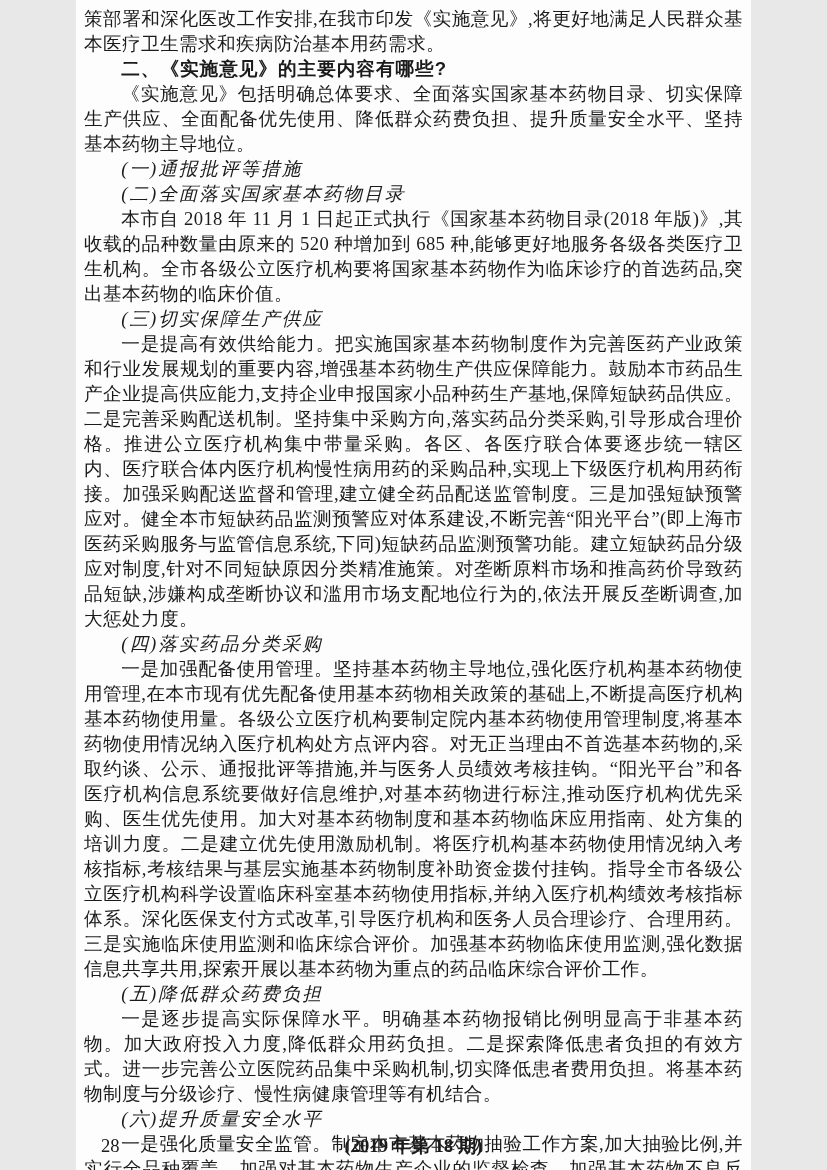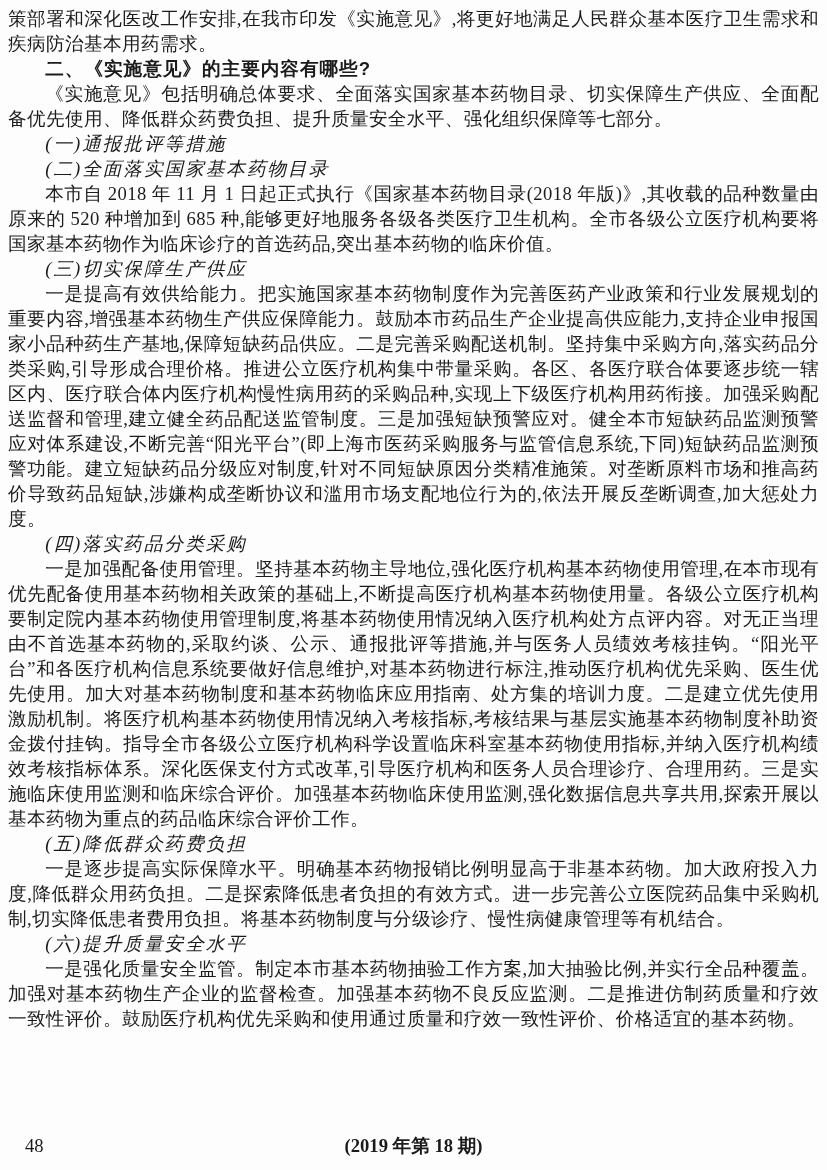--- a/index.html
+++ b/index.html
@@ -2,21 +2,21 @@
 <html><head>
 <meta charset="utf-8">
 <style>
   html, body {
     margin: 0;
     padding: 0;
     background: #e8e8e8;
   }
   .page {
     position: relative;
-    width: 827px;
+    width: 675px;
     height: 1170px;
     margin: 0 auto;
     background: #fdfdfd;
     color: #1b1b1b;
     font-family: "Liberation Serif", "DejaVu Serif", serif;
     overflow: hidden;
     box-sizing: border-box;
   }
   .content {
     padding: 6px 8px 0 8px;
@@ -68,30 +68,30 @@
     font-weight: bold;
   }
 </style>
 </head>
 <body>
 
 <div class="page">
   <div class="content">
     <p class="para-continuation">策部署和深化医改工作安排,在我市印发《实施意见》,将更好地满足人民群众基本医疗卫生需求和疾病防治基本用药需求。</p>
     <p class="para-question">二、《实施意见》的主要内容有哪些?</p>
-    <p class="para-body">《实施意见》包括明确总体要求、全面落实国家基本药物目录、切实保障生产供应、全面配备优先使用、降低群众药费负担、提升质量安全水平、强化组织保障等七部分。</p>
+    <p class="para-body">《实施意见》包括明确总体要求、全面落实国家基本药物目录、切实保障生产供应、全面配备优先使用、降低群众药费负担、提升质量安全水平、坚持基本药物主导地位。</p>
     <p class="para-section">(一)通报批评等措施</p>
     <p class="para-section">(二)全面落实国家基本药物目录</p>
     <p class="para-body">本市自 2018 年 11 月 1 日起正式执行《国家基本药物目录(2018 年版)》,其收载的品种数量由原来的 520 种增加到 685 种,能够更好地服务各级各类医疗卫生机构。全市各级公立医疗机构要将国家基本药物作为临床诊疗的首选药品,突出基本药物的临床价值。</p>
     <p class="para-section">(三)切实保障生产供应</p>
     <p class="para-body">一是提高有效供给能力。把实施国家基本药物制度作为完善医药产业政策和行业发展规划的重要内容,增强基本药物生产供应保障能力。鼓励本市药品生产企业提高供应能力,支持企业申报国家小品种药生产基地,保障短缺药品供应。二是完善采购配送机制。坚持集中采购方向,落实药品分类采购,引导形成合理价格。推进公立医疗机构集中带量采购。各区、各医疗联合体要逐步统一辖区内、医疗联合体内医疗机构慢性病用药的采购品种,实现上下级医疗机构用药衔接。加强采购配送监督和管理,建立健全药品配送监管制度。三是加强短缺预警应对。健全本市短缺药品监测预警应对体系建设,不断完善“阳光平台”(即上海市医药采购服务与监管信息系统,下同)短缺药品监测预警功能。建立短缺药品分级应对制度,针对不同短缺原因分类精准施策。对垄断原料市场和推高药价导致药品短缺,涉嫌构成垄断协议和滥用市场支配地位行为的,依法开展反垄断调查,加大惩处力度。</p>
     <p class="para-section">(四)落实药品分类采购</p>
     <p class="para-body">一是加强配备使用管理。坚持基本药物主导地位,强化医疗机构基本药物使用管理,在本市现有优先配备使用基本药物相关政策的基础上,不断提高医疗机构基本药物使用量。各级公立医疗机构要制定院内基本药物使用管理制度,将基本药物使用情况纳入医疗机构处方点评内容。对无正当理由不首选基本药物的,采取约谈、公示、通报批评等措施,并与医务人员绩效考核挂钩。“阳光平台”和各医疗机构信息系统要做好信息维护,对基本药物进行标注,推动医疗机构优先采购、医生优先使用。加大对基本药物制度和基本药物临床应用指南、处方集的培训力度。二是建立优先使用激励机制。将医疗机构基本药物使用情况纳入考核指标,考核结果与基层实施基本药物制度补助资金拨付挂钩。指导全市各级公立医疗机构科学设置临床科室基本药物使用指标,并纳入医疗机构绩效考核指标体系。深化医保支付方式改革,引导医疗机构和医务人员合理诊疗、合理用药。三是实施临床使用监测和临床综合评价。加强基本药物临床使用监测,强化数据信息共享共用,探索开展以基本药物为重点的药品临床综合评价工作。</p>
     <p class="para-section">(五)降低群众药费负担</p>
     <p class="para-body">一是逐步提高实际保障水平。明确基本药物报销比例明显高于非基本药物。加大政府投入力度,降低群众用药负担。二是探索降低患者负担的有效方式。进一步完善公立医院药品集中采购机制,切实降低患者费用负担。将基本药物制度与分级诊疗、慢性病健康管理等有机结合。</p>
     <p class="para-section">(六)提升质量安全水平</p>
     <p class="para-body">一是强化质量安全监管。制定本市基本药物抽验工作方案,加大抽验比例,并实行全品种覆盖。加强对基本药物生产企业的监督检查。加强基本药物不良反应监测。二是推进仿制药质量和疗效一致性评价。鼓励医疗机构优先采购和使用通过质量和疗效一致性评价、价格适宜的基本药物。</p>
   </div>
   <div class="footer">
-    <span class="page-number">48</span>
+    <span class="page-number">28</span>
     <span class="issue">(2019 年第 18 期)</span>
   </div>
 </div>
 
 </body></html>

